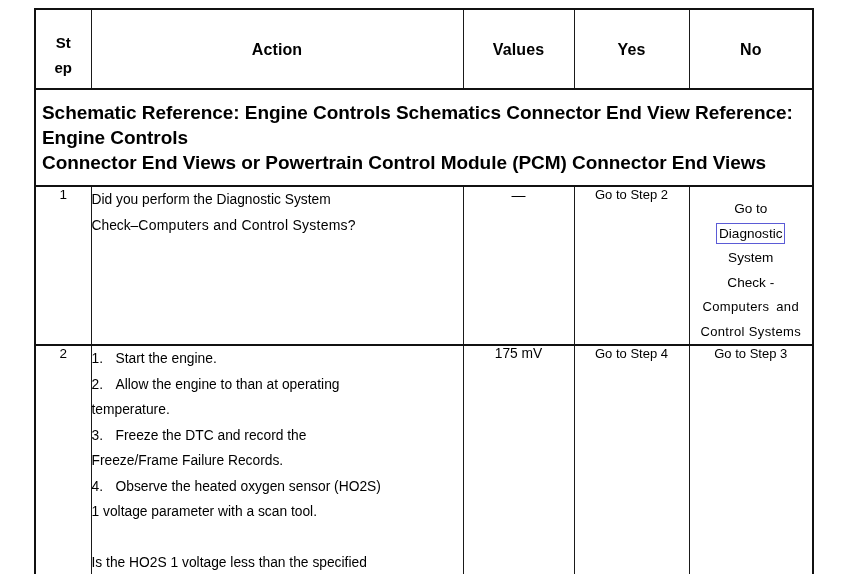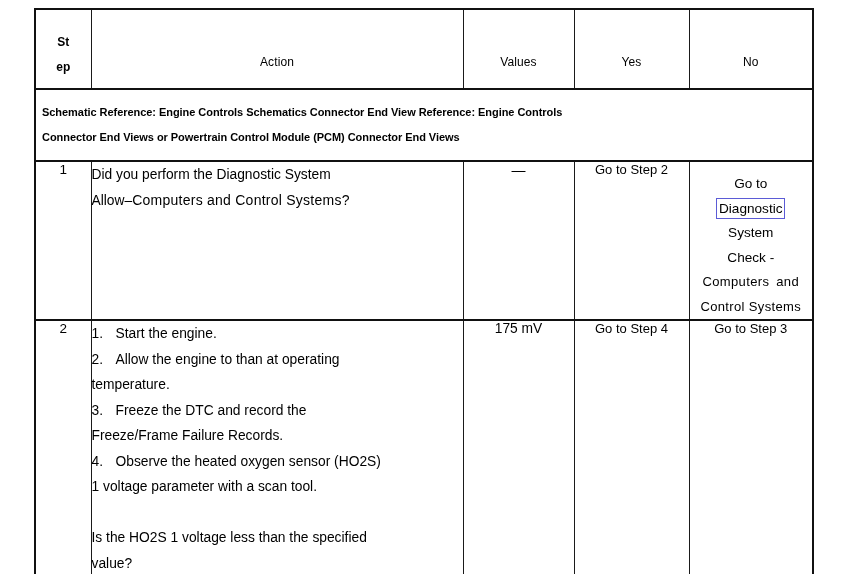--- a/index.html
+++ b/index.html
@@ -62,44 +62,44 @@
   tr.header-row td.h-values,
   tr.header-row td.h-yes {
     border-top: 2px solid #111111;
   }
   tr.header-row td.h-no {
     border-top: 2px solid #111111;
     border-right: 2px solid #111111;
   }
 
   .hdr-label {
-    font-weight: normal;
-    font-size: 12px;
+    font-weight: bold;
+    font-size: 16px;
     line-height: 24px;
-    padding-bottom: 14px;
+    padding-bottom: 26px;
     letter-spacing: 0.1px;
   }
   .hdr-step {
     font-weight: bold;
-    font-size: 12px;
+    font-size: 15px;
     line-height: 25px;
     padding-bottom: 8px;
   }
   .hdr-step span { display: block; }
 
   
   tr.ref-row td {
     border-left: 2px solid #111111;
     border-right: 2px solid #111111;
     border-bottom: 2px solid #111111;
     padding: 10px 8px 10px 6px;
   }
   .ref-text {
     font-weight: bold;
-    font-size: 11px;
+    font-size: 19px;
     line-height: 25px;
     letter-spacing: -0.05px;
   }
 
   
   tr.step-row td {
     border-top: 2px solid #111111;
   }
   tr.step-row td.c-first {
     border-left: 2px solid #111111;
@@ -222,21 +222,21 @@
             <div>Schematic Reference: Engine Controls Schematics Connector End View Reference: Engine Controls</div>
             <div>Connector End Views or Powertrain Control Module (PCM) Connector End Views</div>
           </div>
         </td>
       </tr>
 
       <tr class="step-row">
         <td class="cell-step c-first">1</td>
         <td class="cell-action" style="height:150px;">
           <span class="act-line">Did you perform the Diagnostic System</span>
-          <span class="act-line"><span>Allow–</span><span class="act-line alt" style="display:inline;">Computers and Control Systems?</span></span>
+          <span class="act-line"><span>Check–</span><span class="act-line alt" style="display:inline;">Computers and Control Systems?</span></span>
         </td>
         <td class="cell-values">
           <span class="dash">—</span>
         </td>
         <td class="cell-answer">Go to Step 2</td>
         <td class="cell-answer-top c-last">
           <div class="answer-stack">
             <span class="ln">Go to</span>
             <span class="ln"><span class="link-box" style="border-color: rgb(91, 91, 214);">Diagnostic</span></span>
             <span class="ln">System</span>

